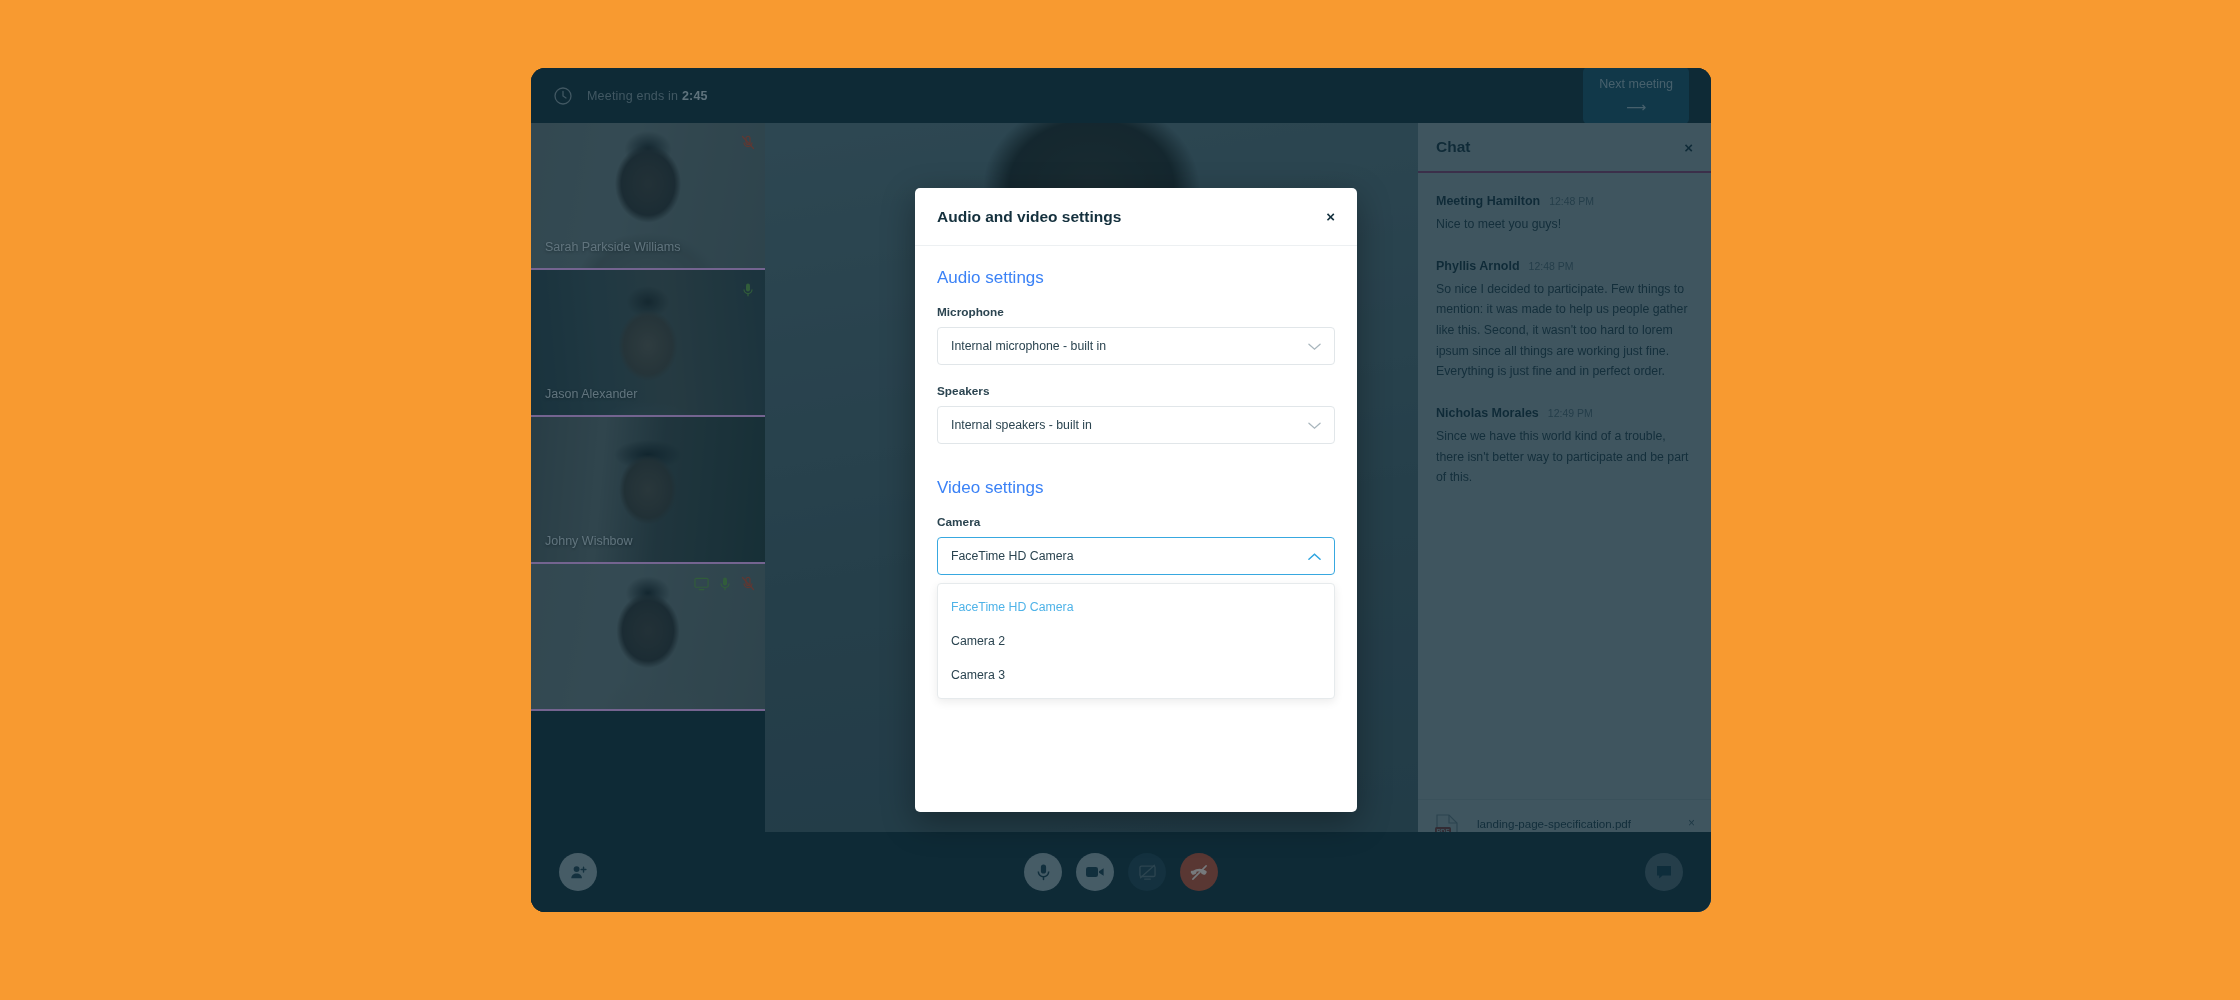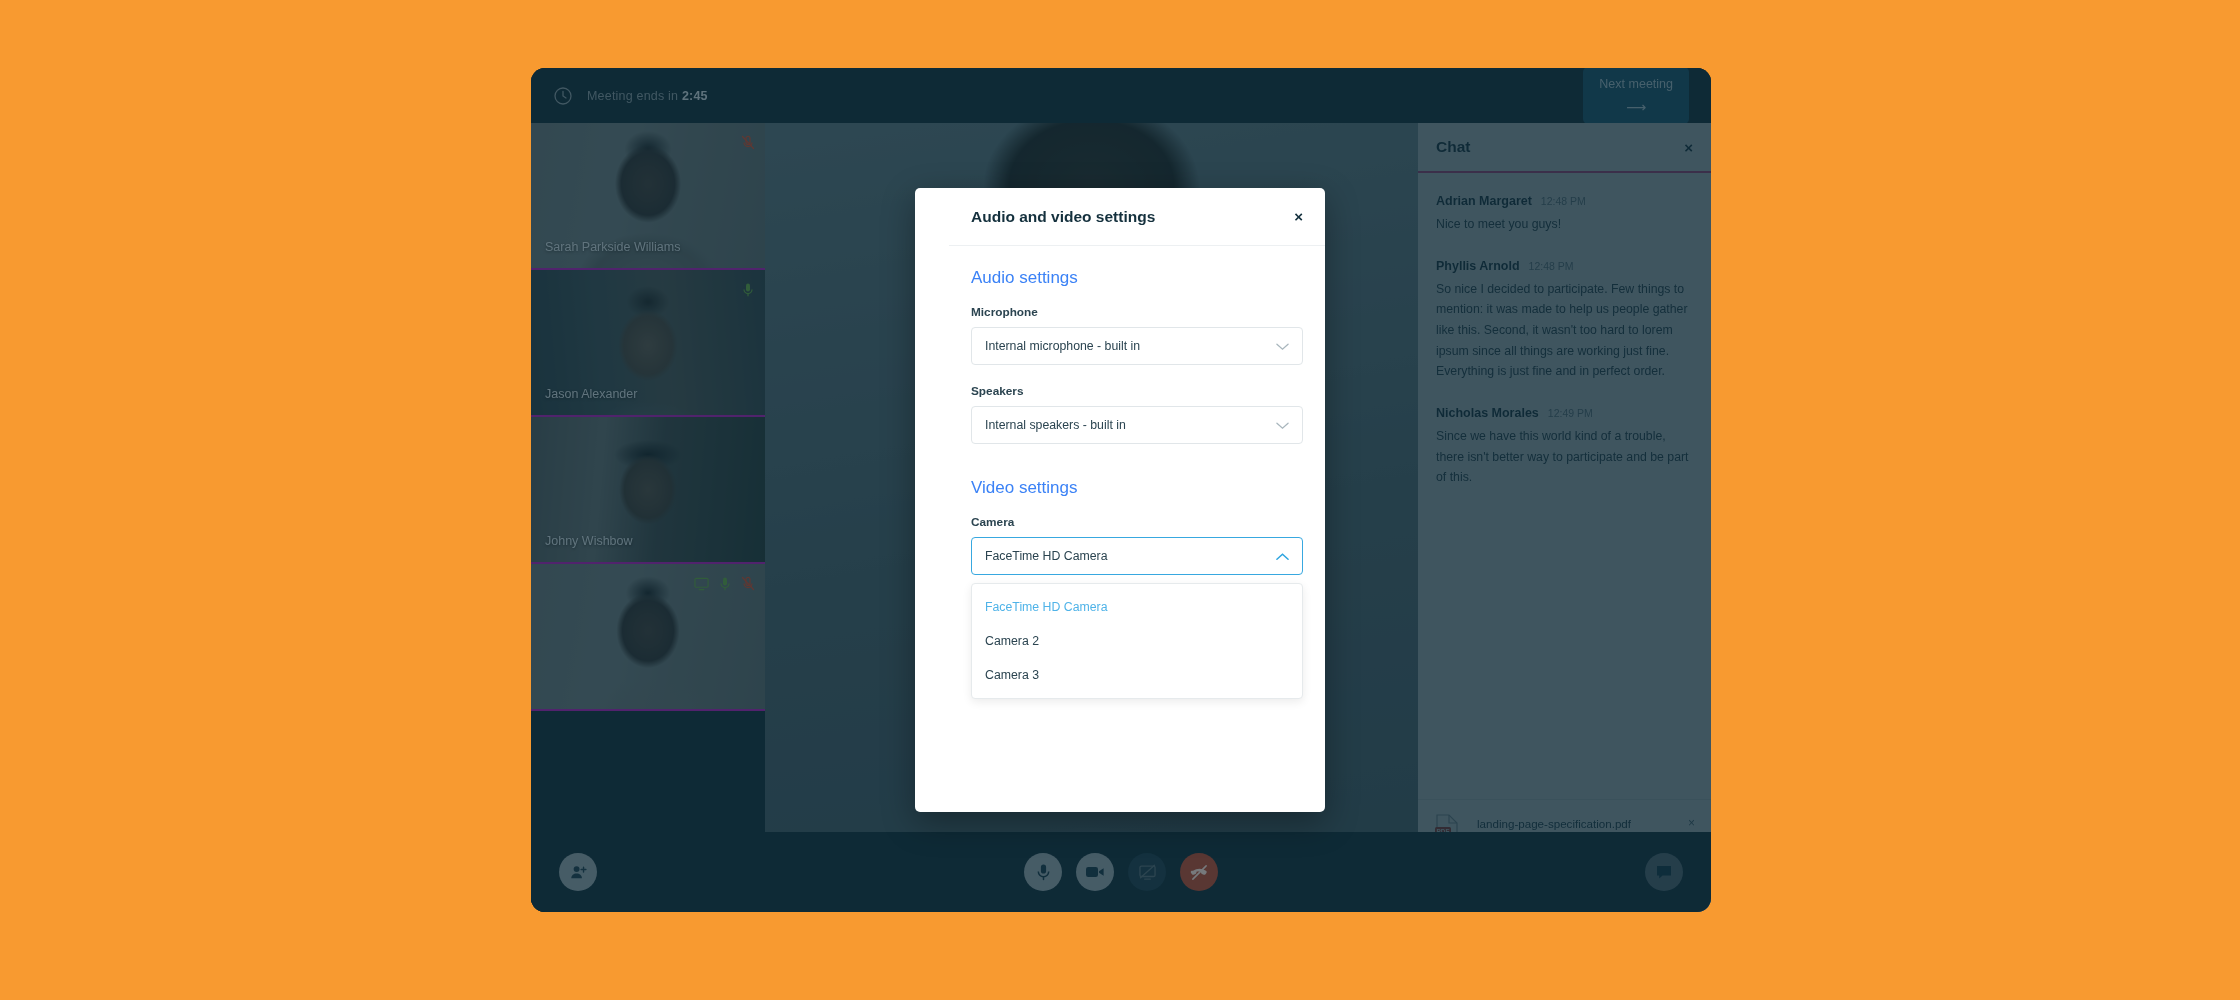--- a/index.html
+++ b/index.html
@@ -65,21 +65,21 @@
   
   .participants {
     width: 234px; flex: 0 0 234px;
     background: #0E2A36;
     display: flex; flex-direction: column;
   }
   .tile {
     position: relative;
     height: 147px; flex: 0 0 147px;
     overflow: hidden;
-    border-bottom: 2px solid #a21caf;
+    border-bottom: 2px solid #f0abfc;
     cursor: pointer;
   }
   .tile-name {
     position: absolute; left: 14px; bottom: 14px;
     font-size: 12.5px; color: #C3CDD2;
     text-shadow: 0 1px 3px rgba(0,0,0,.55);
     z-index: 4;
   }
   .tile-status {
     position: absolute; right: 10px; top: 12px;
@@ -217,26 +217,26 @@
 
   
   .modal-scrim {
     position: absolute; inset: 0;
     background: rgba(14,42,54,.55);
     z-index: 20;
   }
   .modal {
     position: absolute;
     left: 915px; top: 188px;
-    width: 410px; height: 624px;
+    width: 442px; height: 624px;
     background: #FFFFFF;
     border-radius: 5px;
     box-shadow: 0 10px 34px rgba(0,0,0,.33);
     z-index: 30;
-    display: flex; flex-direction: column; padding-left: 34px;
+    display: flex; flex-direction: column;
   }
   .modal-head {
     height: 58px; flex: 0 0 58px;
     display: flex; align-items: center;
     padding: 0 22px;
     border-bottom: 1px solid #EDF0F2;
   }
   .modal-title { font-size: 15.5px; font-weight: bold; color: #14303D; }
   .modal-close {
     margin-left: auto; background: none; border: none; cursor: pointer;
@@ -359,21 +359,21 @@
 
       <div class="chat-panel">
         <div class="chat-head">
           <span class="chat-title">Chat</span>
           <button class="chat-close">×</button>
         </div>
 
         <div class="chat-body">
           <div class="msg">
             <div class="msg-head">
-              <span class="msg-author">Adrian Margaret</span>
+              <span class="msg-author">Meeting Hamilton</span>
               <span class="msg-time">12:48 PM</span>
             </div>
             <div class="msg-text">Nice to meet you guys!</div>
           </div>
           <div class="msg">
             <div class="msg-head">
               <span class="msg-author">Phyllis Arnold</span>
               <span class="msg-time">12:48 PM</span>
             </div>
             <div class="msg-text">So nice I decided to participate. Few things to mention: it was made to help us people gather like this. Second, it wasn't too hard to lorem ipsum since all things are working just fine. Everything is just fine and in perfect order.</div>

